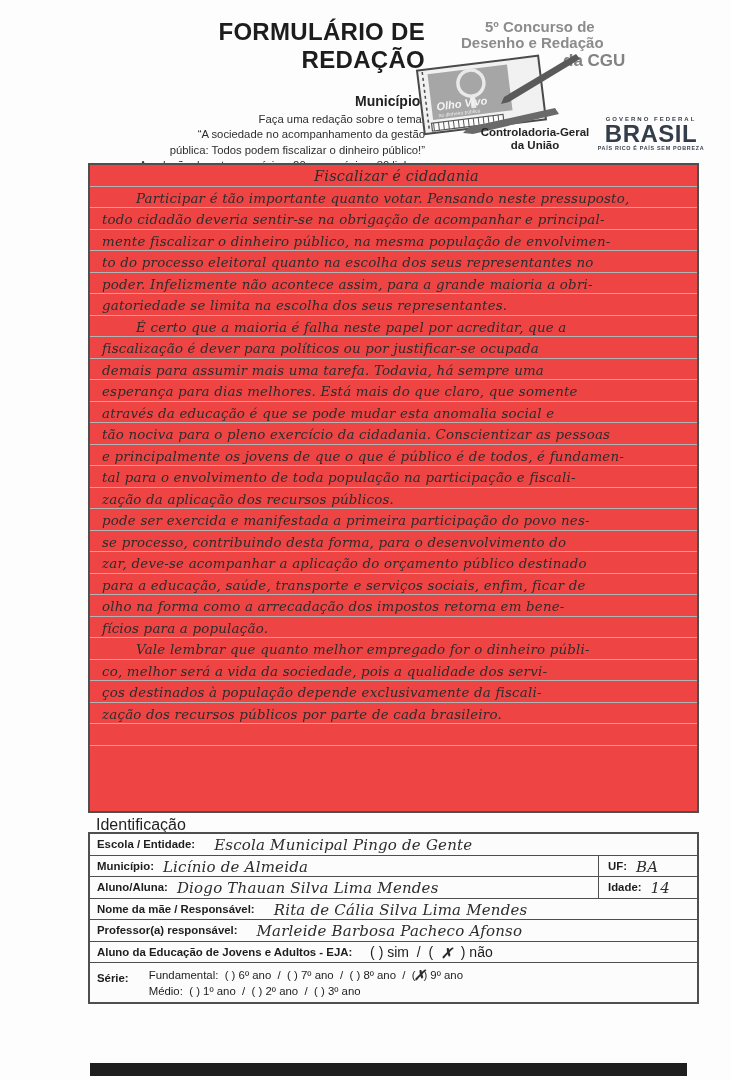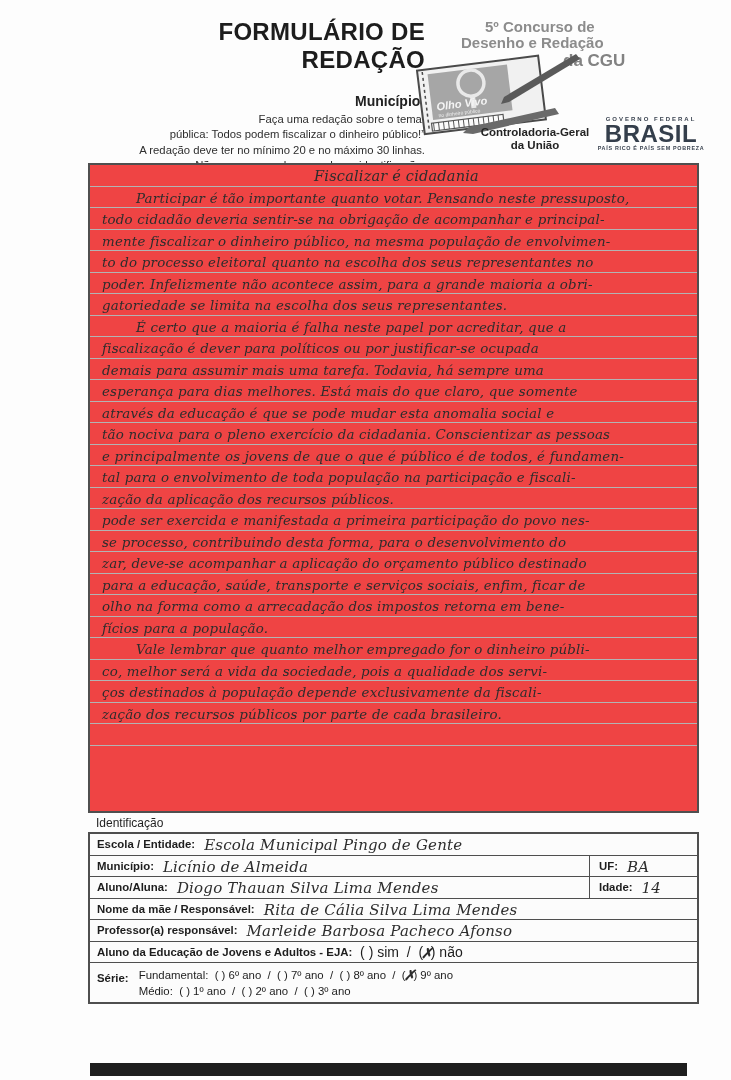--- a/index.html
+++ b/index.html
@@ -26,45 +26,46 @@
   
   .essay-box{position:absolute;left:88px;top:163px;width:611px;height:650px;border:2px solid #4f4f4f;box-sizing:border-box;background:#ef4444;}
   .erow{position:relative;height:21.5px;border-bottom:1px solid #b3b3b3;display:flex;align-items:flex-end;padding:0 6px 1px 12px;box-sizing:border-box;}
   .erow:last-child{border-bottom:none;}
   .hw{font-family:"DejaVu Serif",serif;font-style:italic;font-size:13.4px;letter-spacing:.2px;color:#2d2d2d;white-space:nowrap;line-height:1.05;}
   .title-row{justify-content:center;}
   .title-row .hw{font-size:14.5px;}
   .ind{padding-left:46px;}
 
   
-  .ident-label{position:absolute;left:96px;top:816px;font-size:12px;color:#1f1f1f;}
+  .ident-label{position:absolute;left:96px;top:816px;font-size:16px;color:#1f1f1f;}
   .ident-table{position:absolute;left:88px;top:832px;width:611px;border:2px solid #4f4f4f;box-sizing:border-box;background:#fcfcfc;}
-  .irow{position:relative;border-bottom:1px solid #4f4f4f;height:21.5px;display:flex;align-items:center;padding:0 0 0 7px;box-sizing:border-box;overflow:visible;}
+  .irow{position:relative;border-bottom:1px solid #4f4f4f;height:21.5px;display:flex;align-items:center;padding:0 0 0 7px;box-sizing:border-box;overflow:visible;gap:10px;}
   .irow:last-child{border-bottom:none;}
   .flabel{font-size:11.4px;font-weight:700;color:#1d1d1d;white-space:nowrap;}
   .ftext{font-size:14px;color:#1d1d1d;white-space:nowrap;}
   .fval{margin-left:9px;font-size:15px;position:relative;top:2px;z-index:2;}
   .cell-main{flex:1;display:flex;align-items:center;height:100%;}
-  .cell-right{width:108px;border-left:1px solid #4f4f4f;display:flex;align-items:center;height:100%;padding-left:9px;box-sizing:border-box;}
+  .cell-right{width:99px;border-left:1px solid #4f4f4f;display:flex;align-items:center;height:100%;padding-left:9px;box-sizing:border-box;}
   .xmark{font-family:"DejaVu Serif",serif;font-style:italic;font-size:14px;font-weight:700;color:#2d2d2d;margin:0 -2px;position:relative;top:1px;}
   .serie-row{height:39px;align-items:flex-start;padding-top:3px;}
   .serie-row .flabel{margin-top:6px;}
   .serie-lines{margin-left:10px;font-size:11.4px;color:#1d1d1d;line-height:16px;white-space:nowrap;}
 
   .scan-bar{position:absolute;left:90px;top:1063px;width:597px;height:13px;background:#1e1e1e;}
 </style>
 </head>
 <body>
 
 <div class="page">
 
   <div class="head-left">
     <h1 class="form-title">FORMULÁRIO DE REDAÇÃO</h1>
     <div class="instr-label">Município:</div>
     <div class="instr-line">Faça uma redação sobre o tema:</div>
+    <div class="instr-line">“A sociedade no acompanhamento da gestão</div>
     <div class="instr-line">pública: Todos podem fiscalizar o dinheiro público!”</div>
     <div class="instr-line">A redação deve ter no mínimo 20 e no máximo 30 linhas.</div>
     <div class="instr-line">Não se esqueça de preencher a identificação.</div>
   </div>
 
   <div class="head-right">
     <div class="contest-l1">5º Concurso de</div>
     <div class="contest-l2">Desenho e Redação</div>
     <div class="contest-l3">da CGU</div>
 

